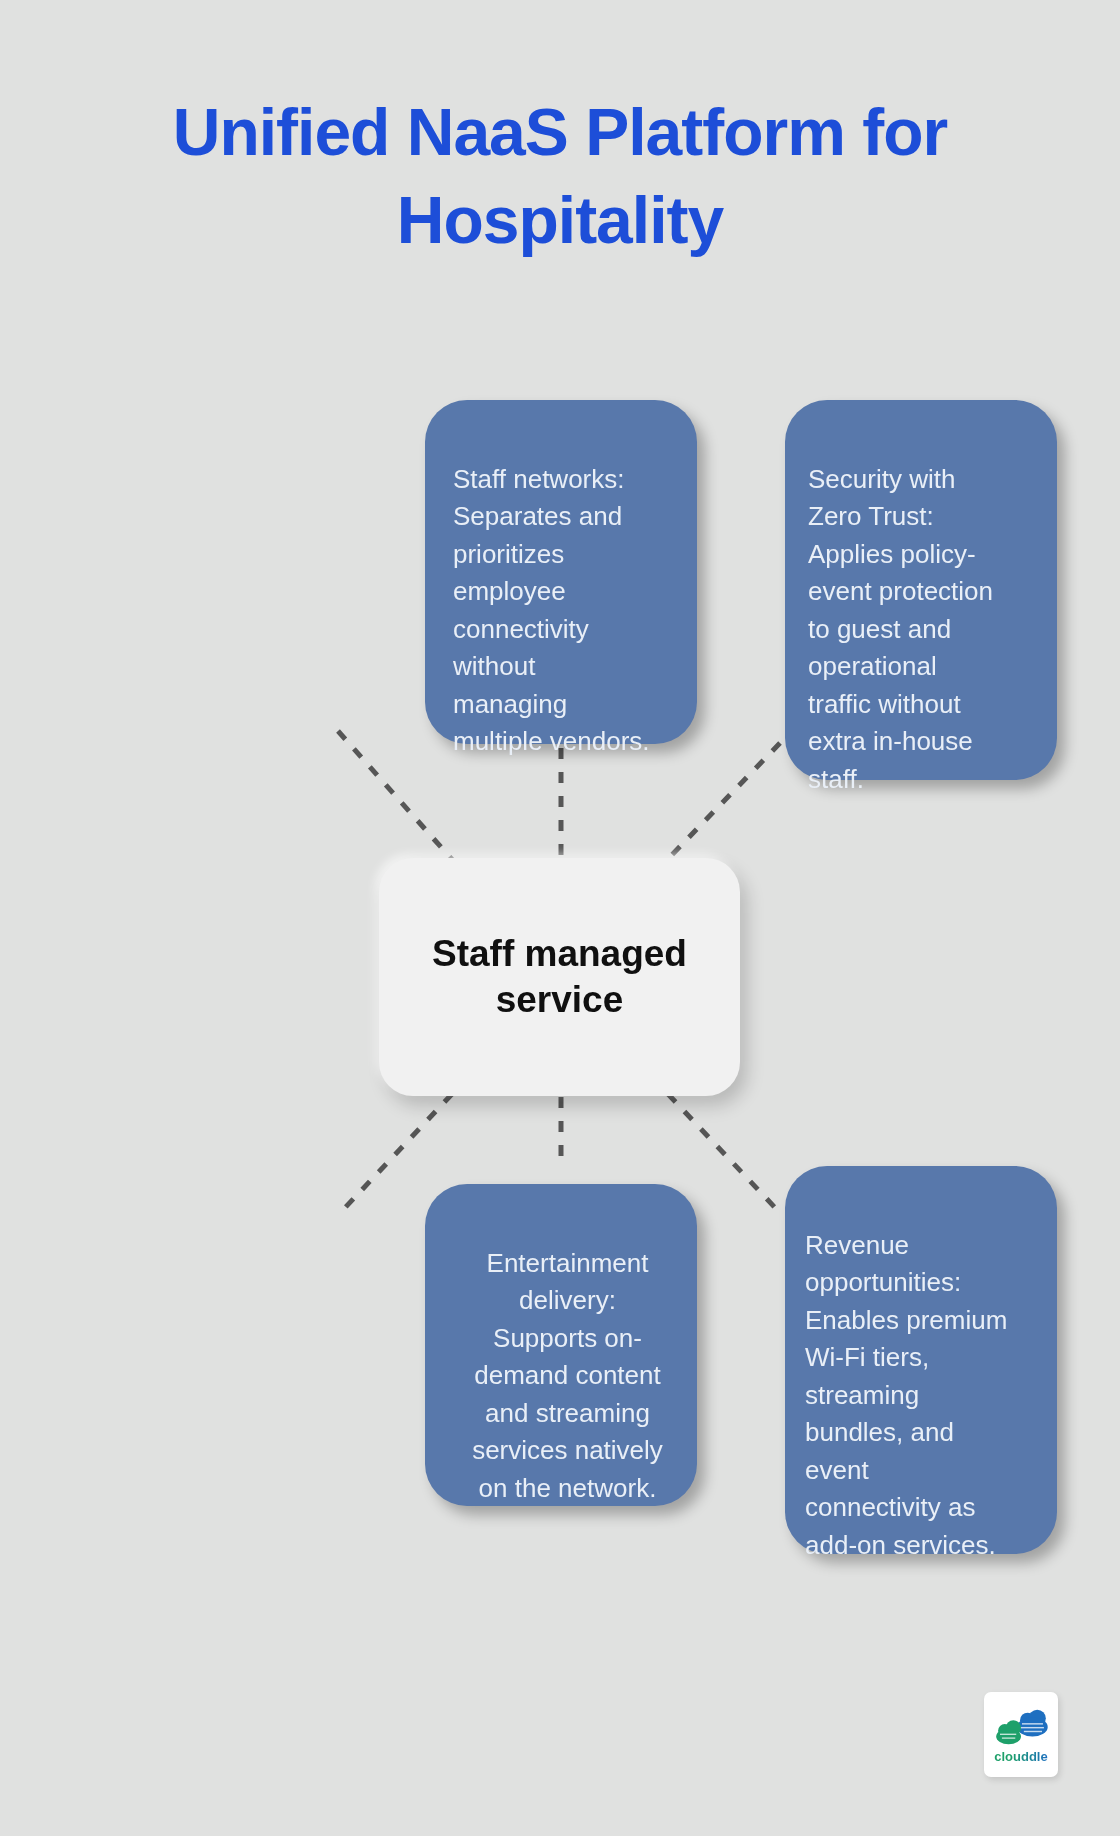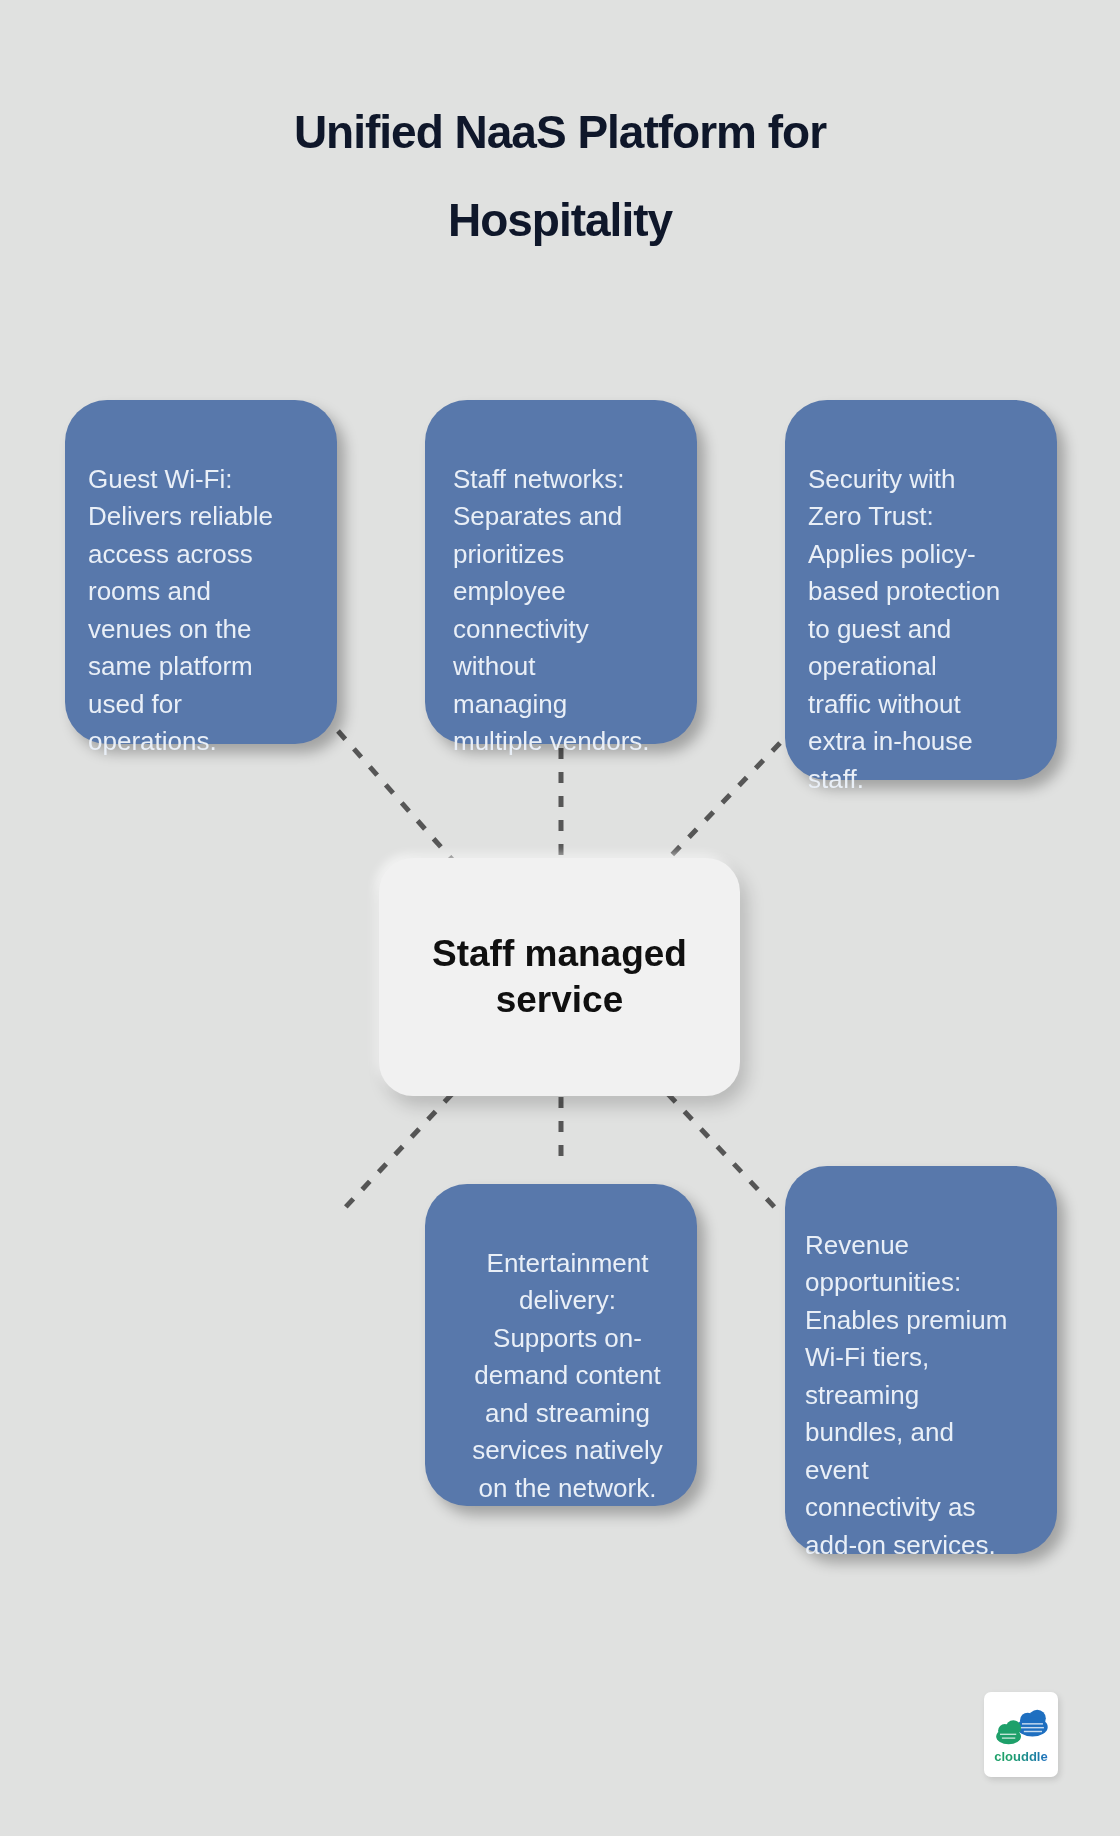--- a/index.html
+++ b/index.html
@@ -9,25 +9,25 @@
     height: 1836px;
     background: #e0e1e0;
     overflow: hidden;
     font-family: "Liberation Sans", sans-serif;
   }
   .title {
     position: absolute;
     left: 0; right: 0; top: 88px;
     margin: 0;
     text-align: center;
-    font-size: 46px;
+    font-size: 66px;
     font-weight: 700;
     line-height: 88px;
     letter-spacing: -1px;
-    color: #0f172a;
+    color: #1d4ed8;
     white-space: pre-line;
   }
   .connectors {
     position: absolute;
     left: 0; top: 0;
     width: 1120px;
     height: 1836px;
   }
   .connectors line {
     stroke: #565656;
@@ -108,47 +108,37 @@
 
   <svg class="connectors" viewBox="0 0 1120 1836" xmlns="http://www.w3.org/2000/svg">
     <line x1="338" y1="731" x2="456" y2="864"></line>
     <line x1="561" y1="748" x2="561" y2="857"></line>
     <line x1="780" y1="743" x2="666" y2="861"></line>
     <line x1="452" y1="1094" x2="341" y2="1212"></line>
     <line x1="561" y1="1097" x2="561" y2="1164"></line>
     <line x1="668" y1="1094" x2="781" y2="1214"></line>
   </svg>
 
-  <div class="node n1">
-    <p>Guest Wi-Fi:
-Delivers reliable
-access across
-rooms and
-venues on the
-same platform
-used for
-operations.</p>
-  </div>
 
   <div class="node n2">
     <p>Staff networks:
 Separates and
 prioritizes
 employee
 connectivity
 without
 managing
 multiple vendors.</p>
   </div>
 
   <div class="node n3">
     <p>Security with
 Zero Trust:
 Applies policy-
-based protection
+event protection
 to guest and
 operational
 traffic without
 extra in-house
 staff.</p>
   </div>
 
   <div class="center-node">
     <p>Staff managed
 service</p>

